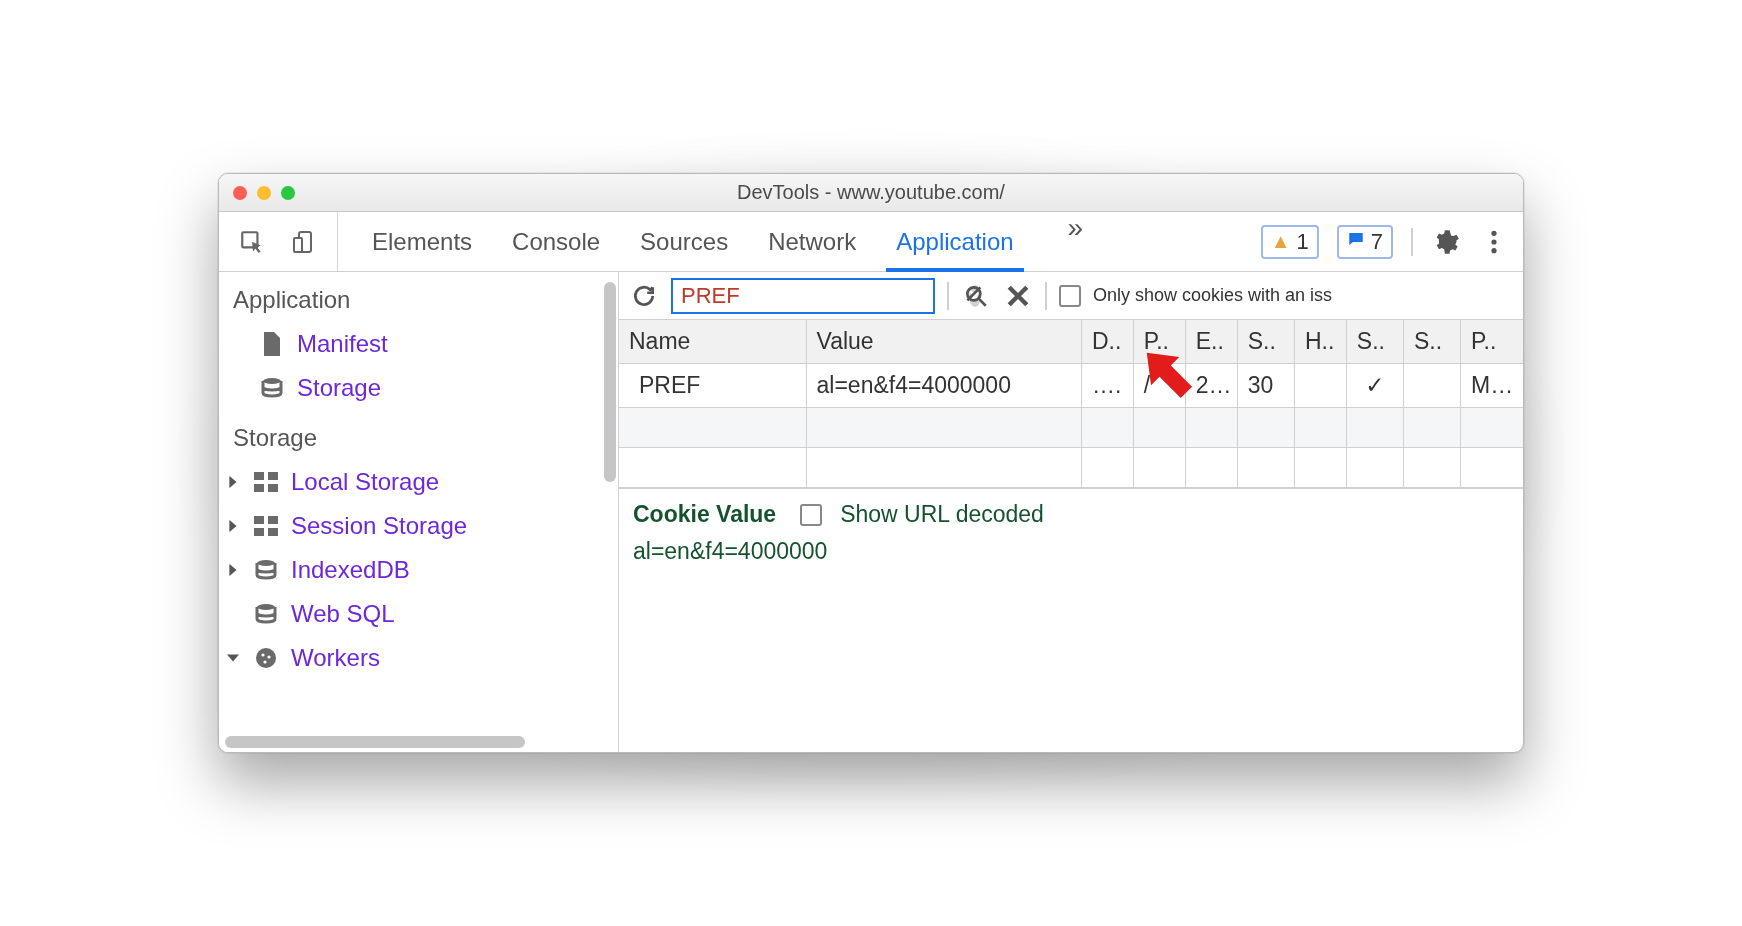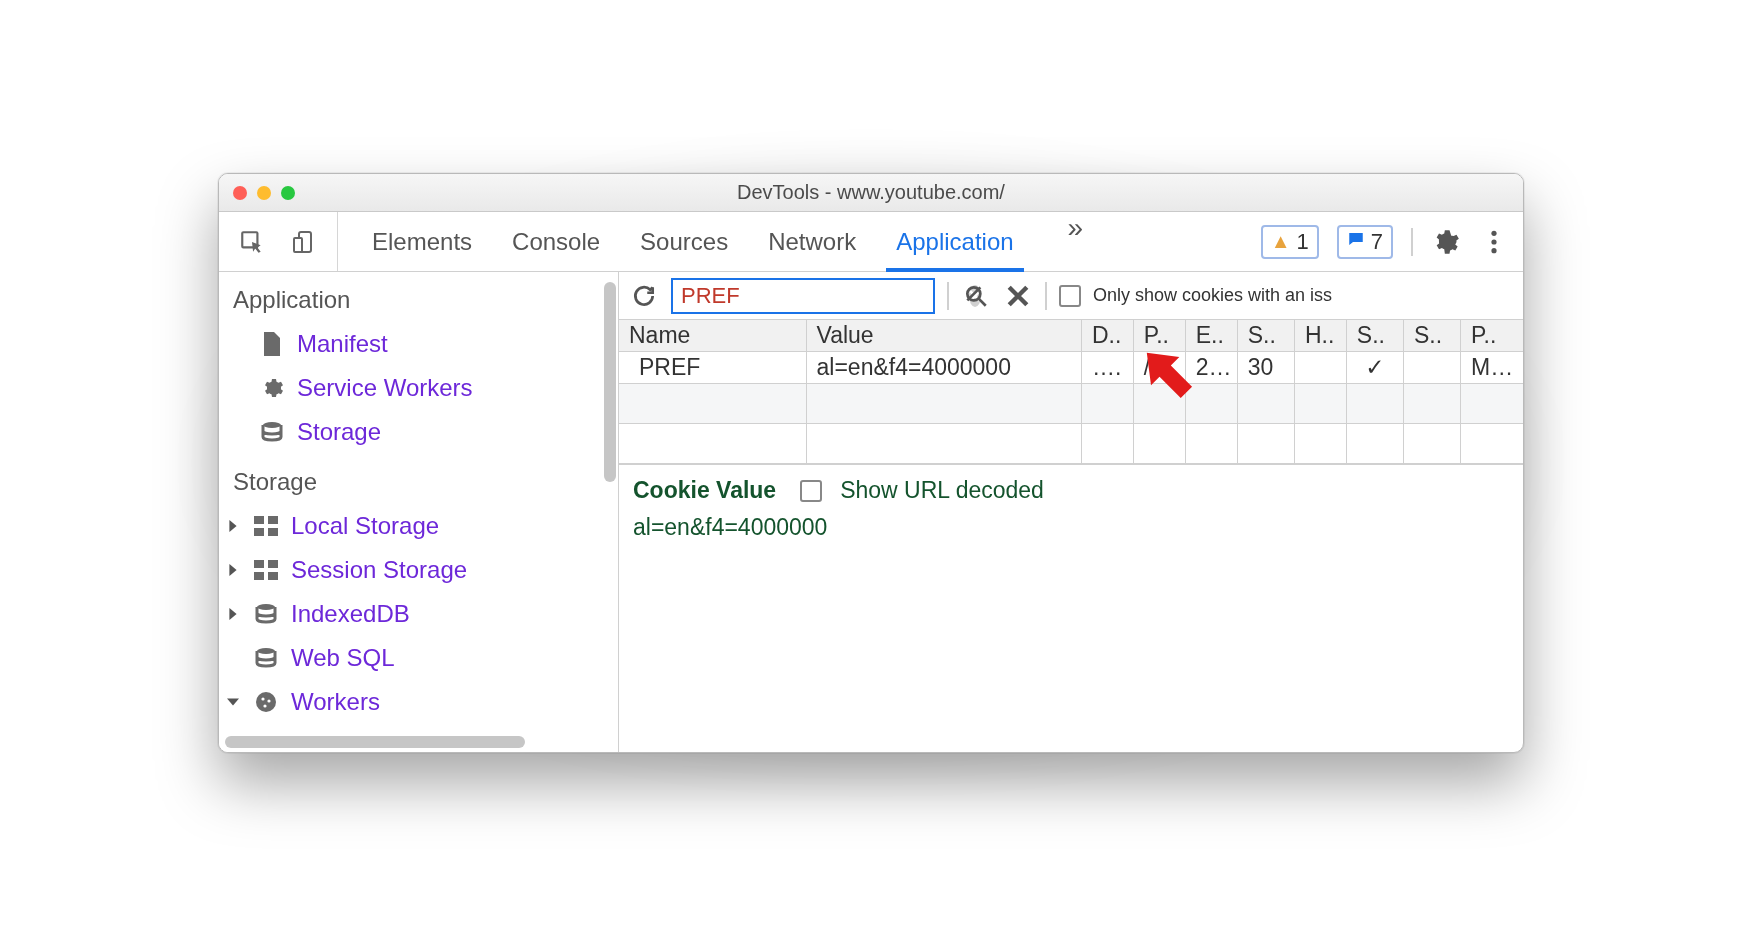--- a/index.html
+++ b/index.html
@@ -53,21 +53,21 @@
   .filter-input input{border:0;outline:0;font-size:22px;flex:1;color:#c0392b;background:transparent}
   .clear-circle{width:22px;height:22px;border-radius:50%;background:#d0d0d0;display:flex;align-items:center;justify-content:center}
   .clear-circle svg{display:block}
   .iconbtn{width:30px;display:flex;align-items:center;justify-content:center;color:#555}
   .check{width:22px;height:22px;border:2px solid #888;border-radius:3px;flex:none}
   .only-text{font-size:18px;color:#333;white-space:nowrap;overflow:hidden}
   .table-wrap{flex:none}
   table.cookies{width:100%;border-collapse:collapse;table-layout:fixed;font-size:23px}
   table.cookies th,table.cookies td{
     border-right:1px solid #d0d0d0;border-bottom:1px solid #d0d0d0;
-    padding:2px 10px;text-align:left;white-space:nowrap;overflow:hidden;text-overflow:ellipsis;
+    padding:8px 10px;text-align:left;white-space:nowrap;overflow:hidden;text-overflow:ellipsis;
   }
   table.cookies th{background:#f1f1f1;color:#333;font-weight:400}
   table.cookies tr.extra td{height:40px}
   table.cookies tr.row-alt td{background:#f5f6f7}
   .col-name{width:180px}.col-value{width:265px}
   .col-d{width:50px}.col-p{width:50px}.col-e{width:50px}.col-s{width:55px}.col-h{width:50px}.col-s2{width:55px}.col-s3{width:55px}.col-pr{width:60px}
   table.cookies th:last-child,table.cookies td:last-child{border-right:0}
   .detail{border-top:1px solid #d0d0d0;padding:12px 14px;font-size:23px;color:#14532d;flex:1}
   .detail .row1{display:flex;align-items:center;gap:24px}
   .detail .label{font-weight:600}
@@ -147,28 +147,20 @@
 
     <div class="sidebar">
       <div class="section-header">Application</div>
       <div class="item">
         <span class="iconbox">
           <svg width="20" height="24" viewBox="0 0 20 24" fill="#6a6a6a">
                 <path d="M2 0h10l6 6v18H2z"></path>
               </svg>
         </span>
         <span>Manifest</span>
-      </div>
-      <div class="item">
-        <span class="iconbox">
-          <svg width="24" height="24" viewBox="0 0 24 24" fill="#6a6a6a">
-                <path d="M12 8a4 4 0 100 8 4 4 0 000-8zm9 4c0-.4 0-.8-.1-1.2l2.1-1.6-2-3.4-2.5 1c-.6-.5-1.3-.8-2-1.1L16 3h-4l-.5 2.7c-.7.3-1.4.6-2 1.1l-2.5-1-2 3.4 2.1 1.6C7 11.2 7 11.6 7 12s0 .8.1 1.2L5 14.8l2 3.4 2.5-1c.6.5 1.3.8 2 1.1L12 21h4l.5-2.7c.7-.3 1.4-.6 2-1.1l2.5 1 2-3.4-2.1-1.6c.1-.4.1-.8.1-1.2z"></path>
-              </svg>
-        </span>
-        <span>Service Workers</span>
       </div>
       <div class="item">
         <span class="iconbox">
           <svg width="24" height="24" viewBox="0 0 24 24" fill="#6a6a6a">
                 <ellipse cx="12" cy="5" rx="9" ry="3"></ellipse>
                 <path d="M3 5v6c0 1.7 4 3 9 3s9-1.3 9-3V5M3 11v6c0 1.7 4 3 9 3s9-1.3 9-3v-6" fill="none" stroke="#6a6a6a" stroke-width="3"></path>
               </svg>
         </span>
         <span>Storage</span>
       </div>

